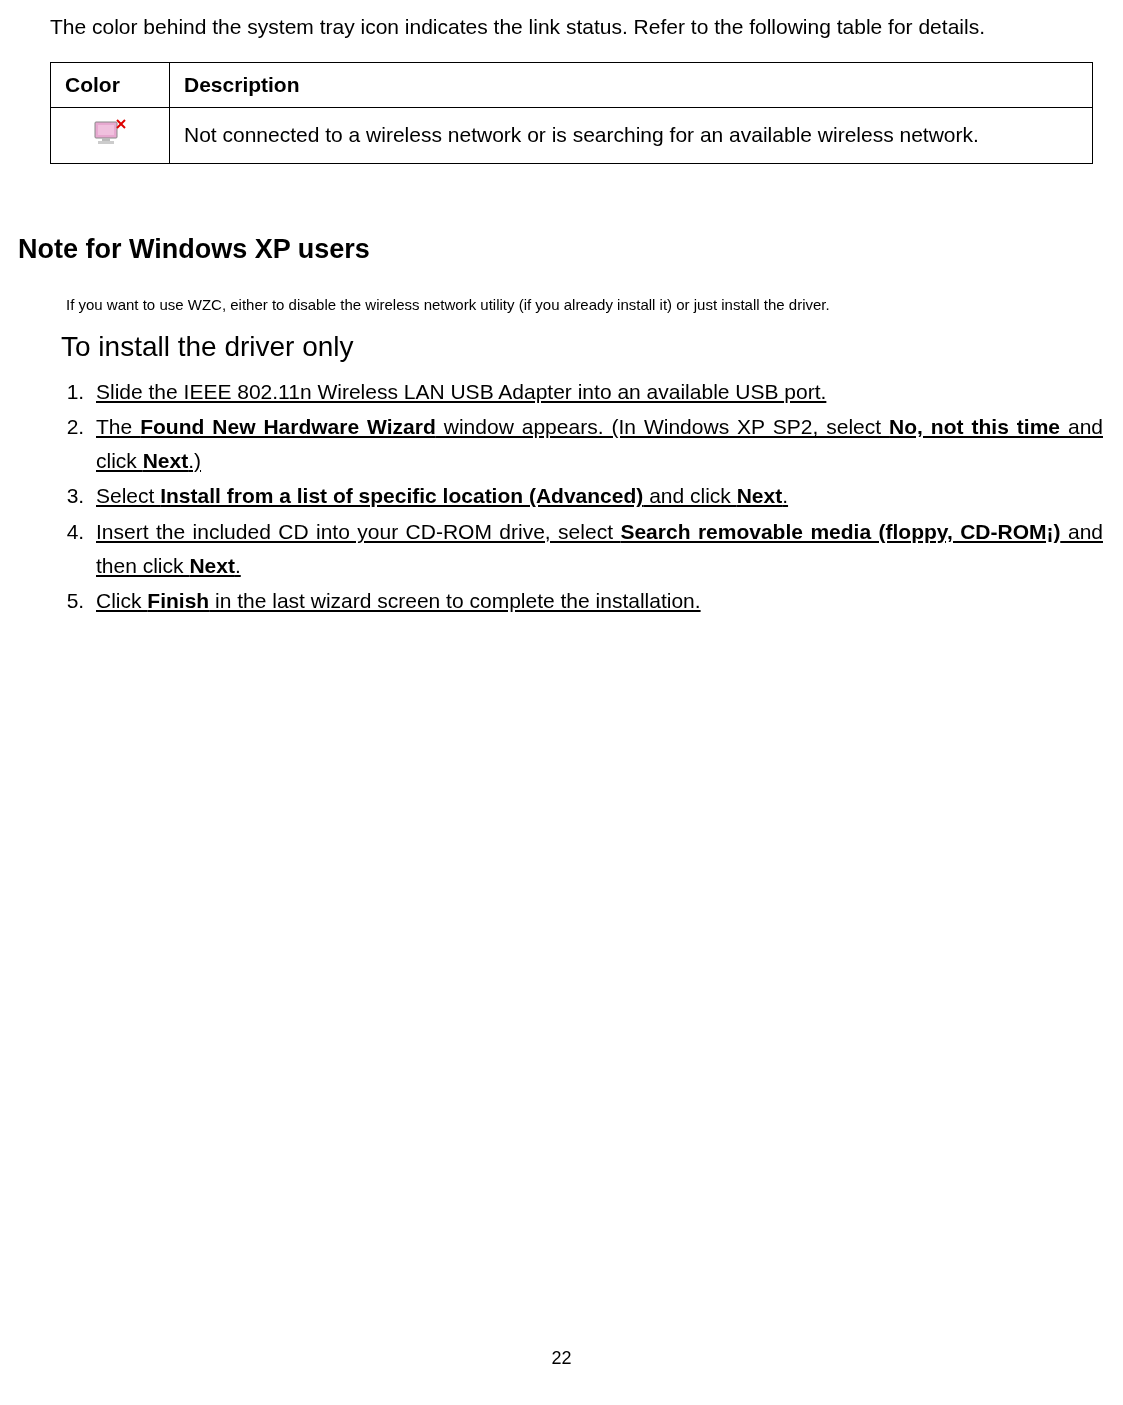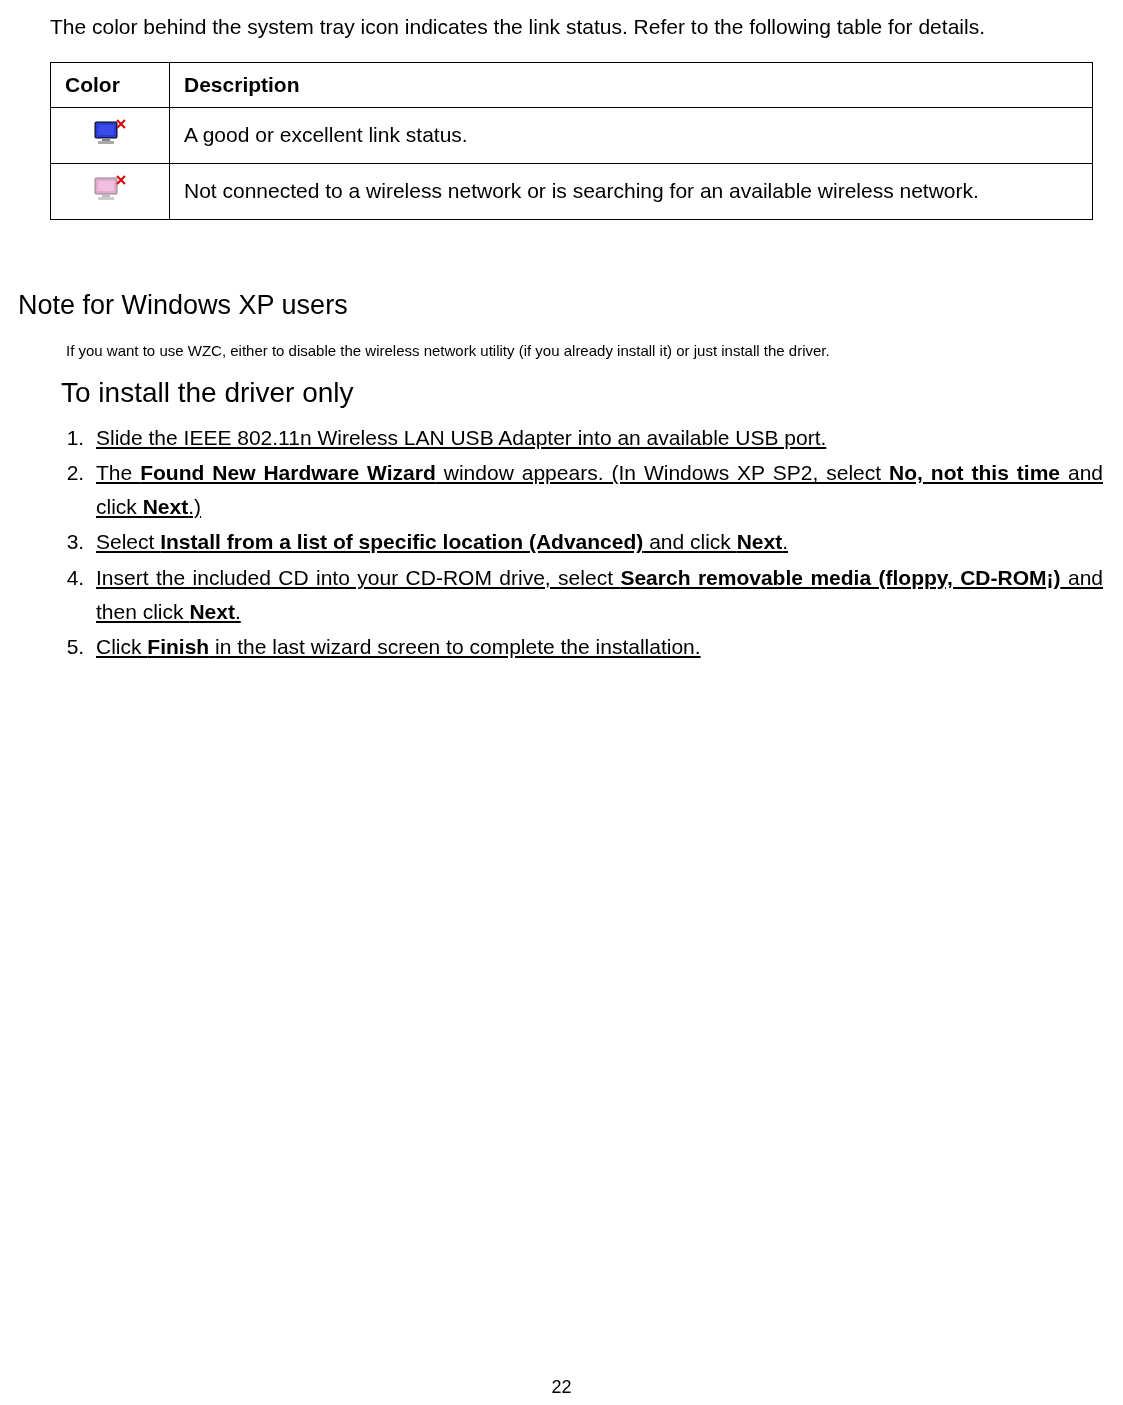--- a/index.html
+++ b/index.html
@@ -46,22 +46,22 @@
       line-height: 1.6;
       text-align: justify;
     }
     .icon-box {
       display: inline-flex;
       align-items: center;
       justify-content: center;
     }
     h2.section {
       font-size: 27px;
-      font-weight: normal;
-      margin: 70px 0 18px 8px;
+      font-weight: bold;
+      margin: 70px 0 28px 8px;
     }
     .section-p {
       font-size: 15px;
       line-height: 1.6;
       margin: 0 20px 14px 56px;
       text-align: justify;
     }
     h3.subsection {
       font-size: 28px;
       font-weight: normal;
@@ -75,21 +75,21 @@
       text-align: justify;
     }
     ol.steps li {
       margin-bottom: 2px;
       padding-left: 6px;
       text-decoration: underline;
     }
     .b { font-weight: bold; }
     .page-number {
       position: absolute;
-      bottom: 7px;
+      bottom: 36px;
       left: 0;
       width: 100%;
       text-align: center;
       font-size: 18px;
     }
   </style>
 </head>
 <body>
 
 <div class="page">
@@ -97,35 +97,20 @@
   <p class="intro">The color behind the system tray icon indicates the link status. Refer to the following table for details.</p>
 
   <table class="status">
     <thead>
       <tr>
         <th>Color</th>
         <th>Description</th>
       </tr>
     </thead>
     <tbody>
-      <tr>
-        <td class="icon-cell">
-          <span class="icon-box">
-            <svg width="34" height="30" viewBox="0 0 34 30">
-              <rect x="2" y="4" width="22" height="16" rx="1" fill="#2a3bd6" stroke="#000" stroke-width="1"></rect>
-              <rect x="5" y="7" width="16" height="10" fill="#3a4be6"></rect>
-              <rect x="9" y="20" width="8" height="3" fill="#888"></rect>
-              <rect x="5" y="23" width="16" height="3" fill="#aaa"></rect>
-              <line x1="24" y1="2" x2="32" y2="10" stroke="#d00" stroke-width="2"></line>
-              <line x1="32" y1="2" x2="24" y2="10" stroke="#d00" stroke-width="2"></line>
-            </svg>
-          </span>
-        </td>
-        <td class="desc-cell">A good or excellent link status.</td>
-      </tr>
       <tr>
         <td class="icon-cell">
           <span class="icon-box">
             <svg width="34" height="30" viewBox="0 0 34 30">
               <rect x="2" y="4" width="22" height="16" rx="1" fill="#e7a8d0" stroke="#888" stroke-width="1"></rect>
               <rect x="5" y="7" width="16" height="10" fill="#f0c0de"></rect>
               <rect x="9" y="20" width="8" height="3" fill="#bbb"></rect>
               <rect x="5" y="23" width="16" height="3" fill="#ccc"></rect>
               <line x1="24" y1="2" x2="32" y2="10" stroke="#d00" stroke-width="2"></line>
               <line x1="32" y1="2" x2="24" y2="10" stroke="#d00" stroke-width="2"></line>

